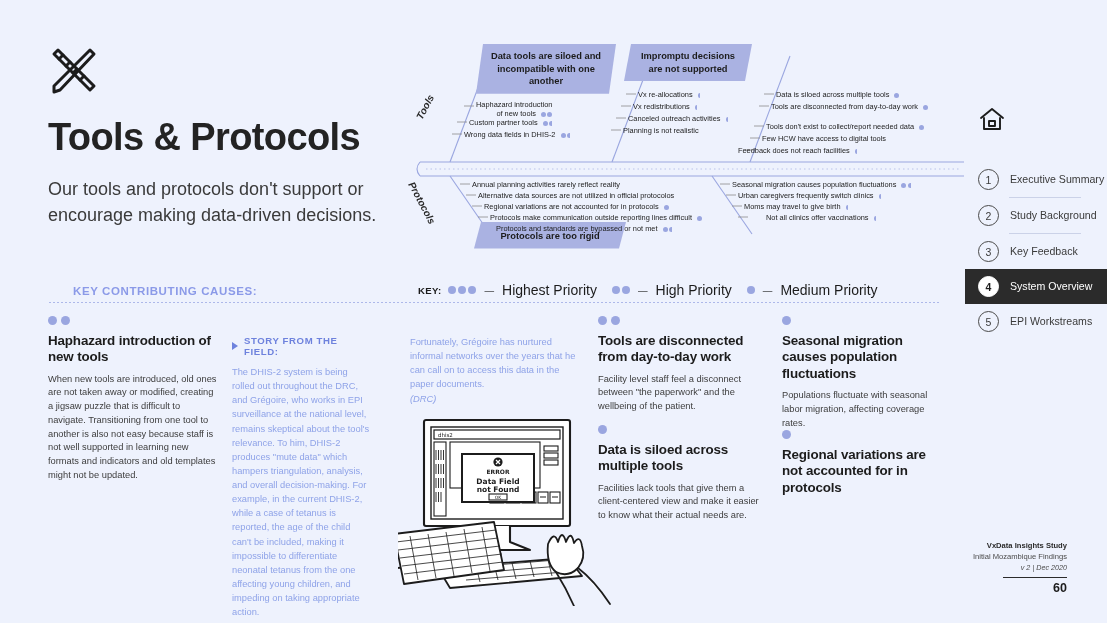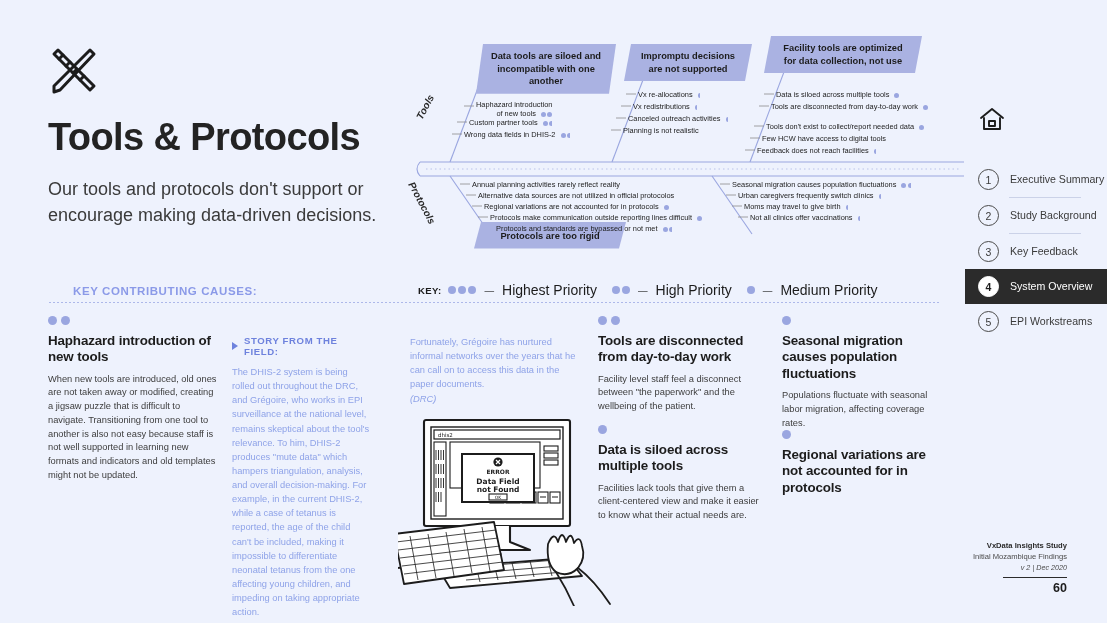--- a/index.html
+++ b/index.html
@@ -178,21 +178,20 @@
       </g>
 
       <line x1="14" y1="135" x2="548" y2="135" stroke="#b9c2ea" stroke-width="1" stroke-dasharray="1.5 3"></line>
     </svg>
 
     <div class="fb-axis-label" style="left:2px; top:82px; transform: rotate(-62deg); transform-origin: left top;">Tools</div>
     <div class="fb-axis-label" style="left:4px; top:146px; transform: rotate(62deg); transform-origin: left top;">Protocols</div>
 
     <div class="fb-banner" style="left:64px; top:10px; width:140px;">Data tools are siloed and incompatible with one another</div>
     <div class="fb-banner" style="left:212px; top:10px; width:128px;">Impromptu decisions are not supported</div>
-    <div class="fb-banner" style="left:352px; top:2px; width:158px;">Facility tools are optimized for data collection, not use</div>
     <div class="fb-banner" style="left:62px; top:188px; width:152px; padding-top:8px; ">Protocols are too rigid</div>
 
     <div class="fb-item" style="left:64px; top:66px;text-align:right;">
       <span>Haphazard introduction</span><br>
       <span>of new tools</span>
       <span class="dots">
           <i class="dot"></i>
           <i class="dot"></i>
         </span>
     </div>
@@ -247,21 +246,21 @@
     </div>
     <div class="fb-item" style="left:354px; top:88px;">
       <span>Tools don't exist to collect/report needed data</span>
       <span class="dots">
           <i class="dot"></i>
         </span>
     </div>
     <div class="fb-item" style="left:350px; top:100px;">
       <span>Few HCW have access to digital tools</span>
     </div>
-    <div class="fb-item" style="left:345px; top:112px;">
+    <div class="fb-item" style="left:326px; top:112px;">
       <span>Feedback does not reach facilities</span>
       <span class="dots">
           <i class="dot half"></i>
         </span>
     </div>
 
     <div class="fb-item" style="left:60px; top:146px;">
       <span>Annual planning activities rarely reflect reality</span>
     </div>
     <div class="fb-item" style="left:66px; top:157px;">
@@ -299,21 +298,21 @@
       <span class="dots">
           <i class="dot half"></i>
         </span>
     </div>
     <div class="fb-item" style="left:332px; top:168px;">
       <span>Moms may travel to give birth</span>
       <span class="dots">
           <i class="dot half"></i>
         </span>
     </div>
-    <div class="fb-item" style="left:338px; top:179px;">
+    <div class="fb-item" style="left:354px; top:179px;">
       <span>Not all clinics offer vaccinations</span>
       <span class="dots">
           <i class="dot half"></i>
         </span>
     </div>
   </div>
 
   <div class="sec-head">
     <span class="sec-head-txt">KEY CONTRIBUTING CAUSES:</span>
   </div>

